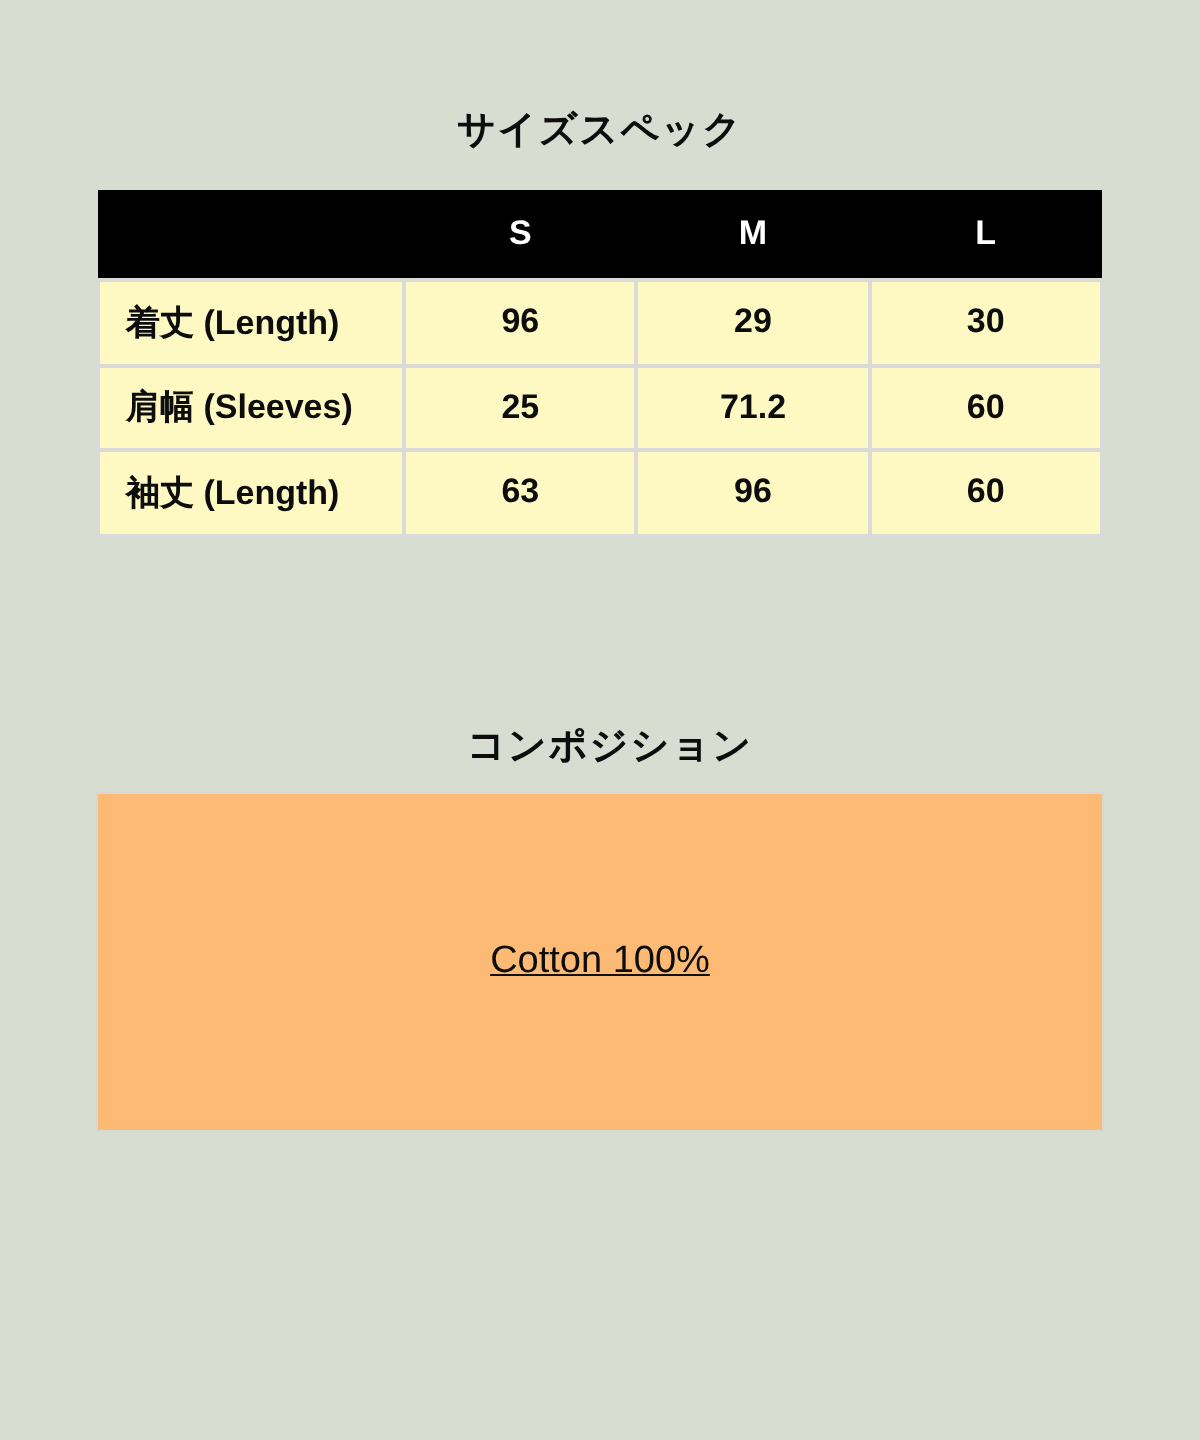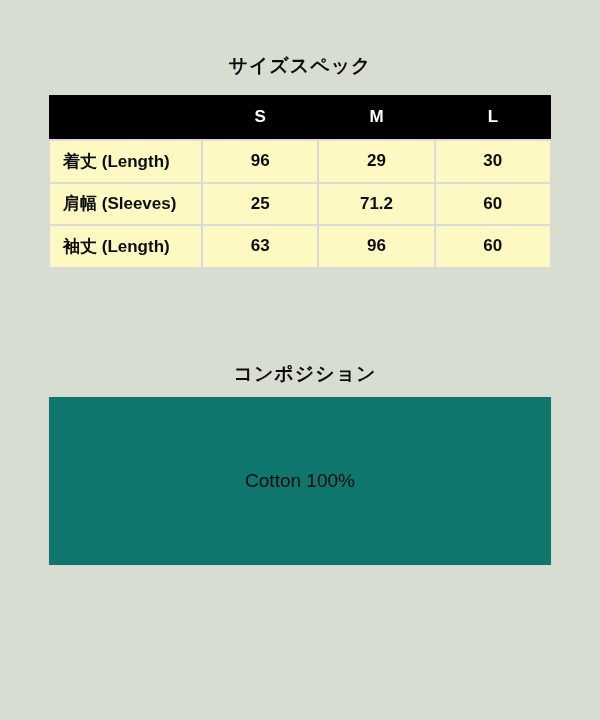--- a/index.html
+++ b/index.html
@@ -57,25 +57,26 @@
     padding-left: 13px;
   }
   #composition-title {
     padding-top: 93px;
     margin-left: 10px;
   }
   .composition-box {
     width: 502px;
     height: 168px;
     margin: 10px auto 0 auto;
-    background: #0f766e;
+    background: #fdba74;
     border: 1px solid #d6d6d2;
     display: flex;
     align-items: center;
     justify-content: center;
+    text-decoration: underline;
   }
   .composition-text {
     font-size: 19px;
     font-weight: 400;
     color: #0d0d0d;
   }
 </style>
 </head>
 <body>
 

